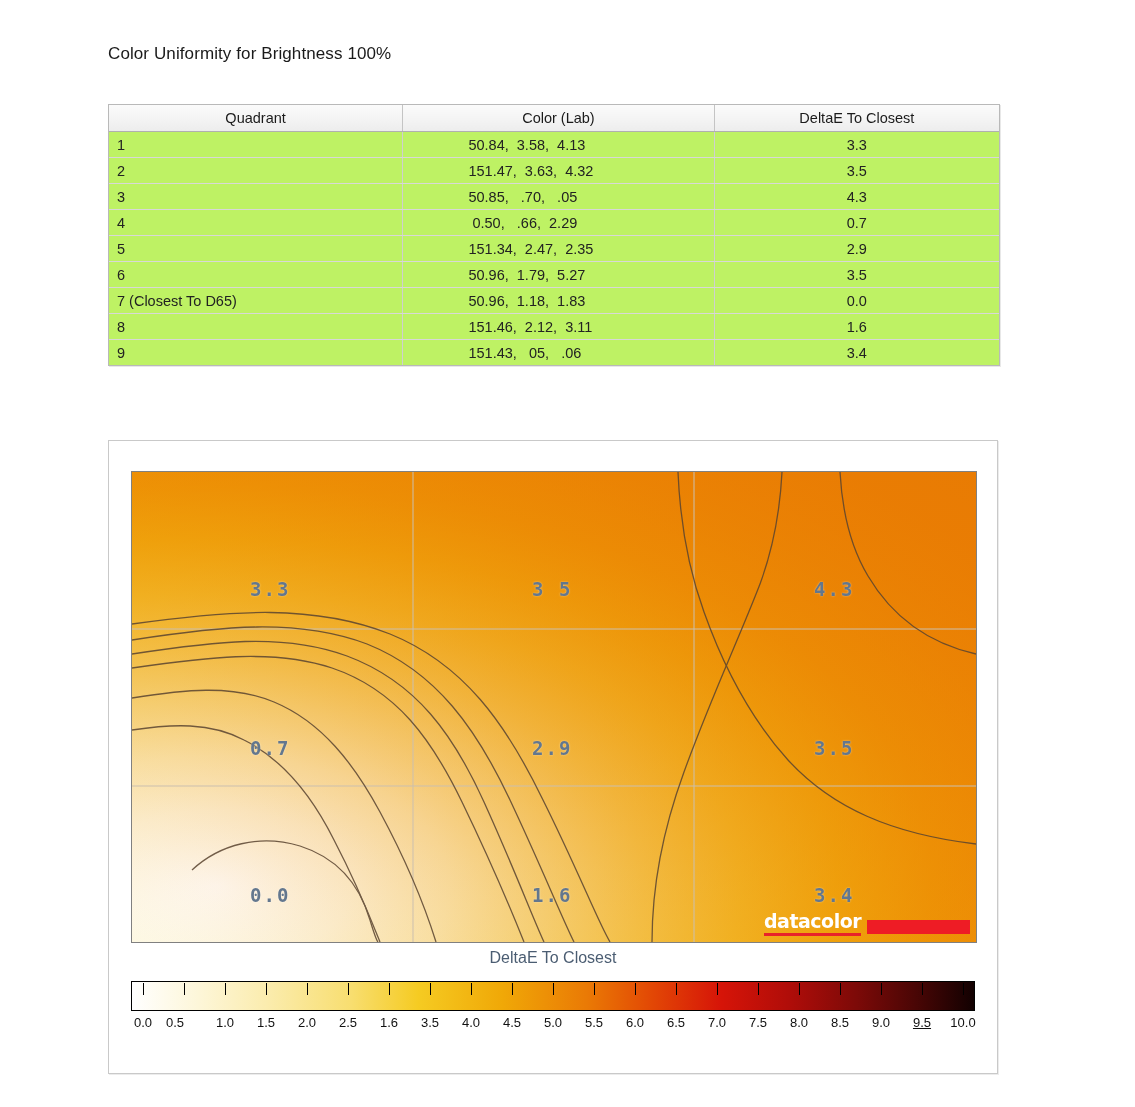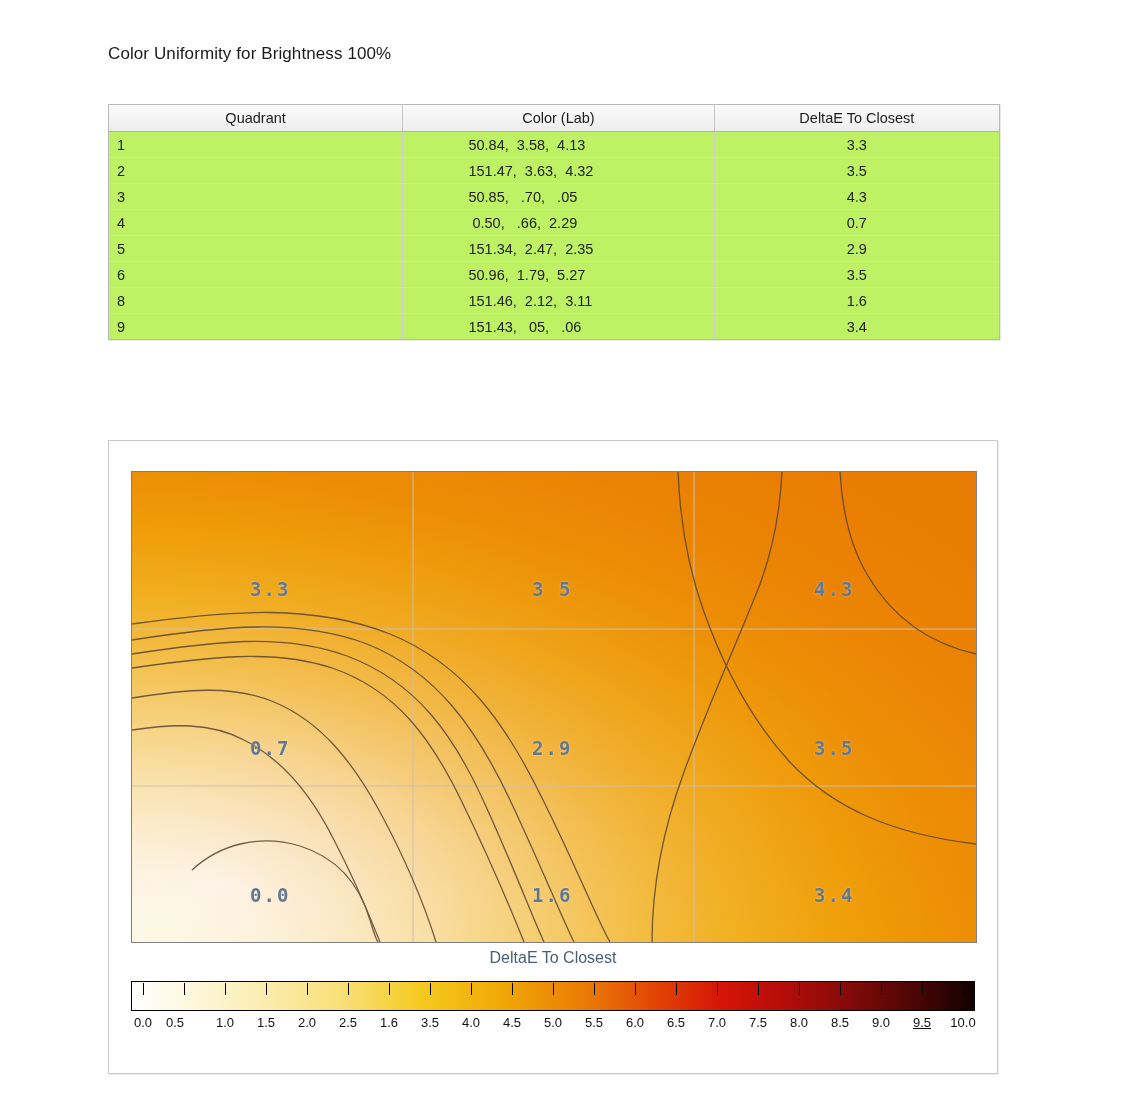--- a/index.html
+++ b/index.html
@@ -230,20 +230,25 @@
       </tr>
       <tr>
         <td class="col-quadrant">5</td>
         <td class="col-color"><span class="lab-cell">151.34,  2.47,  2.35</span></td>
         <td class="col-delta">2.9</td>
       </tr>
       <tr>
         <td class="col-quadrant">6</td>
         <td class="col-color"><span class="lab-cell">50.96,  1.79,  5.27</span></td>
         <td class="col-delta">3.5</td>
+      </tr>
+      <tr>
+        <td class="col-quadrant">7 (Closest To D65)</td>
+        <td class="col-color"><span class="lab-cell">50.96,  1.18,  1.83</span></td>
+        <td class="col-delta">0.0</td>
       </tr>
       <tr>
         <td class="col-quadrant">8</td>
         <td class="col-color"><span class="lab-cell">151.46,  2.12,  3.11</span></td>
         <td class="col-delta">1.6</td>
       </tr>
       <tr>
         <td class="col-quadrant">9</td>
         <td class="col-color"><span class="lab-cell">151.43,   05,   .06</span></td>
         <td class="col-delta">3.4</td>
@@ -304,20 +309,24 @@
     <div class="quad-label" style="left:682px; top:106px;">4.3</div>
 
     <div class="quad-label" style="left:118px; top:265px;">0.7</div>
     <div class="quad-label" style="left:400px; top:265px;">2.9</div>
     <div class="quad-label" style="left:682px; top:265px;">3.5</div>
 
     <div class="quad-label" style="left:118px; top:412px;">0.0</div>
     <div class="quad-label" style="left:400px; top:412px;">1.6</div>
     <div class="quad-label" style="left:682px; top:412px;">3.4</div>
 
+    <div class="dc-logo">
+      <span class="dc-text">datacolor</span>
+      <span class="dc-bar"></span>
+    </div>
   </div>
 
   <div class="legend-title">DeltaE To Closest</div>
 
   <div class="legend-bar-wrap">
     <div class="legend-bar"></div>
   </div>
 
   <div class="legend-ticks">
     <div class="legend-tick" style="left:12px;"></div>

